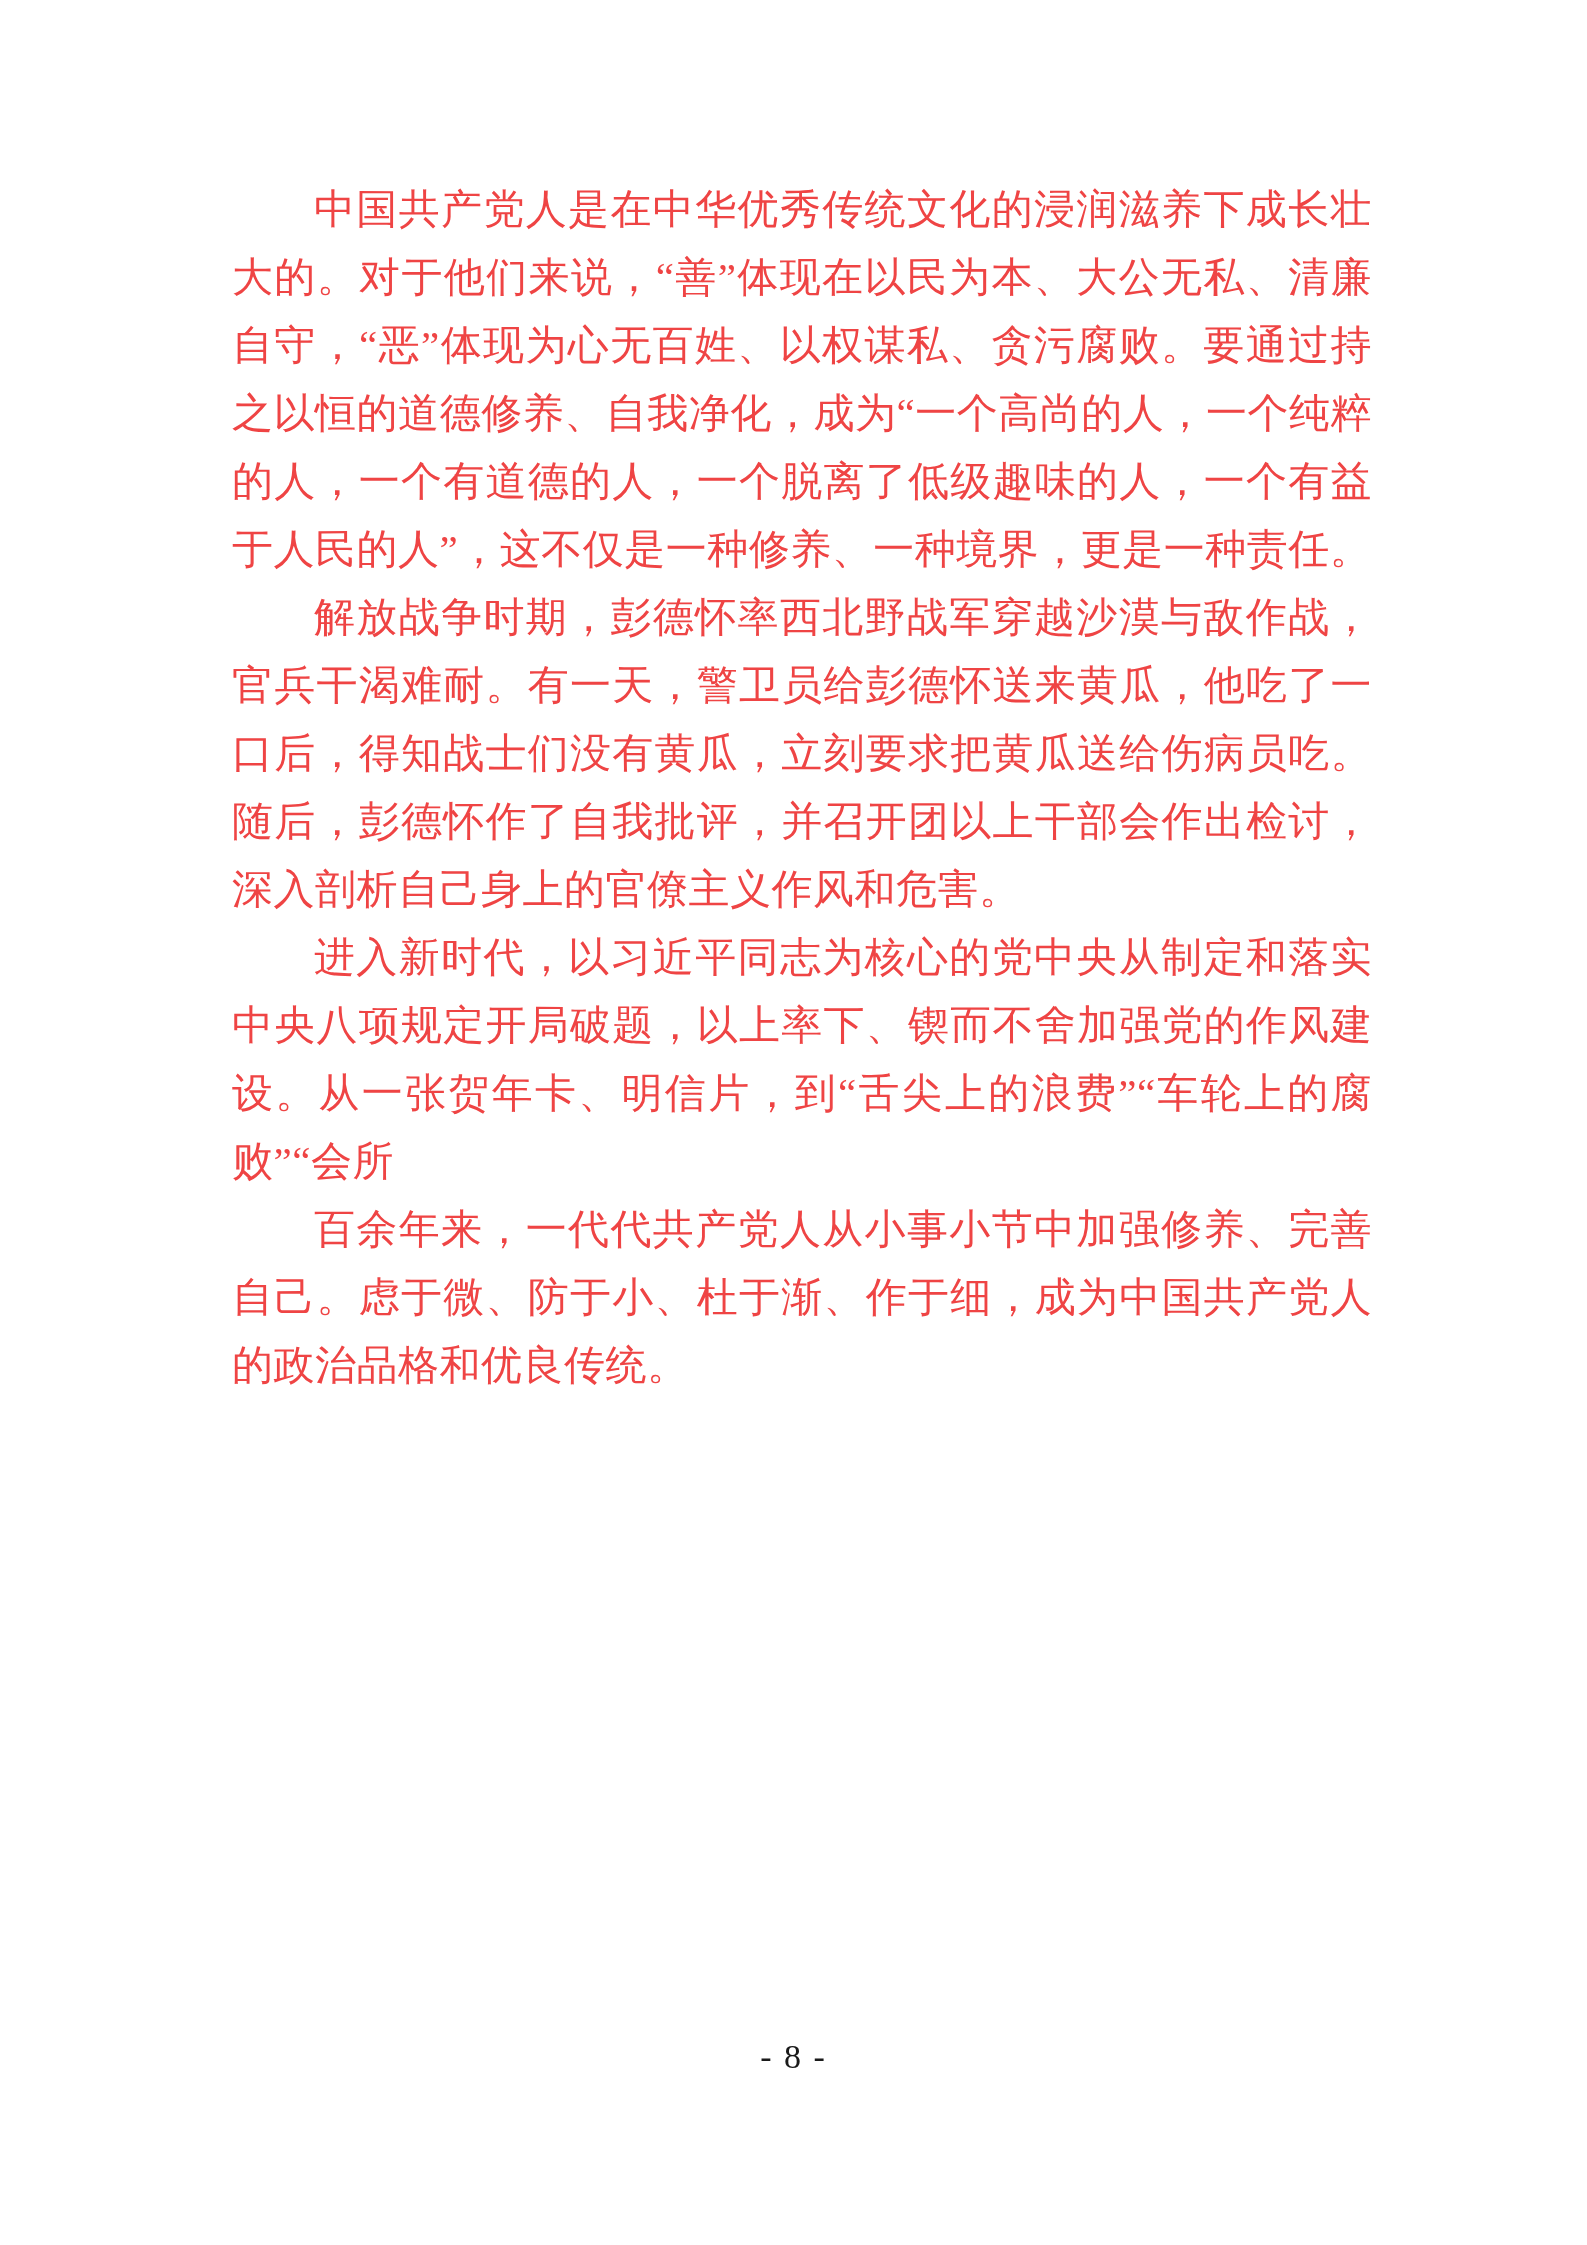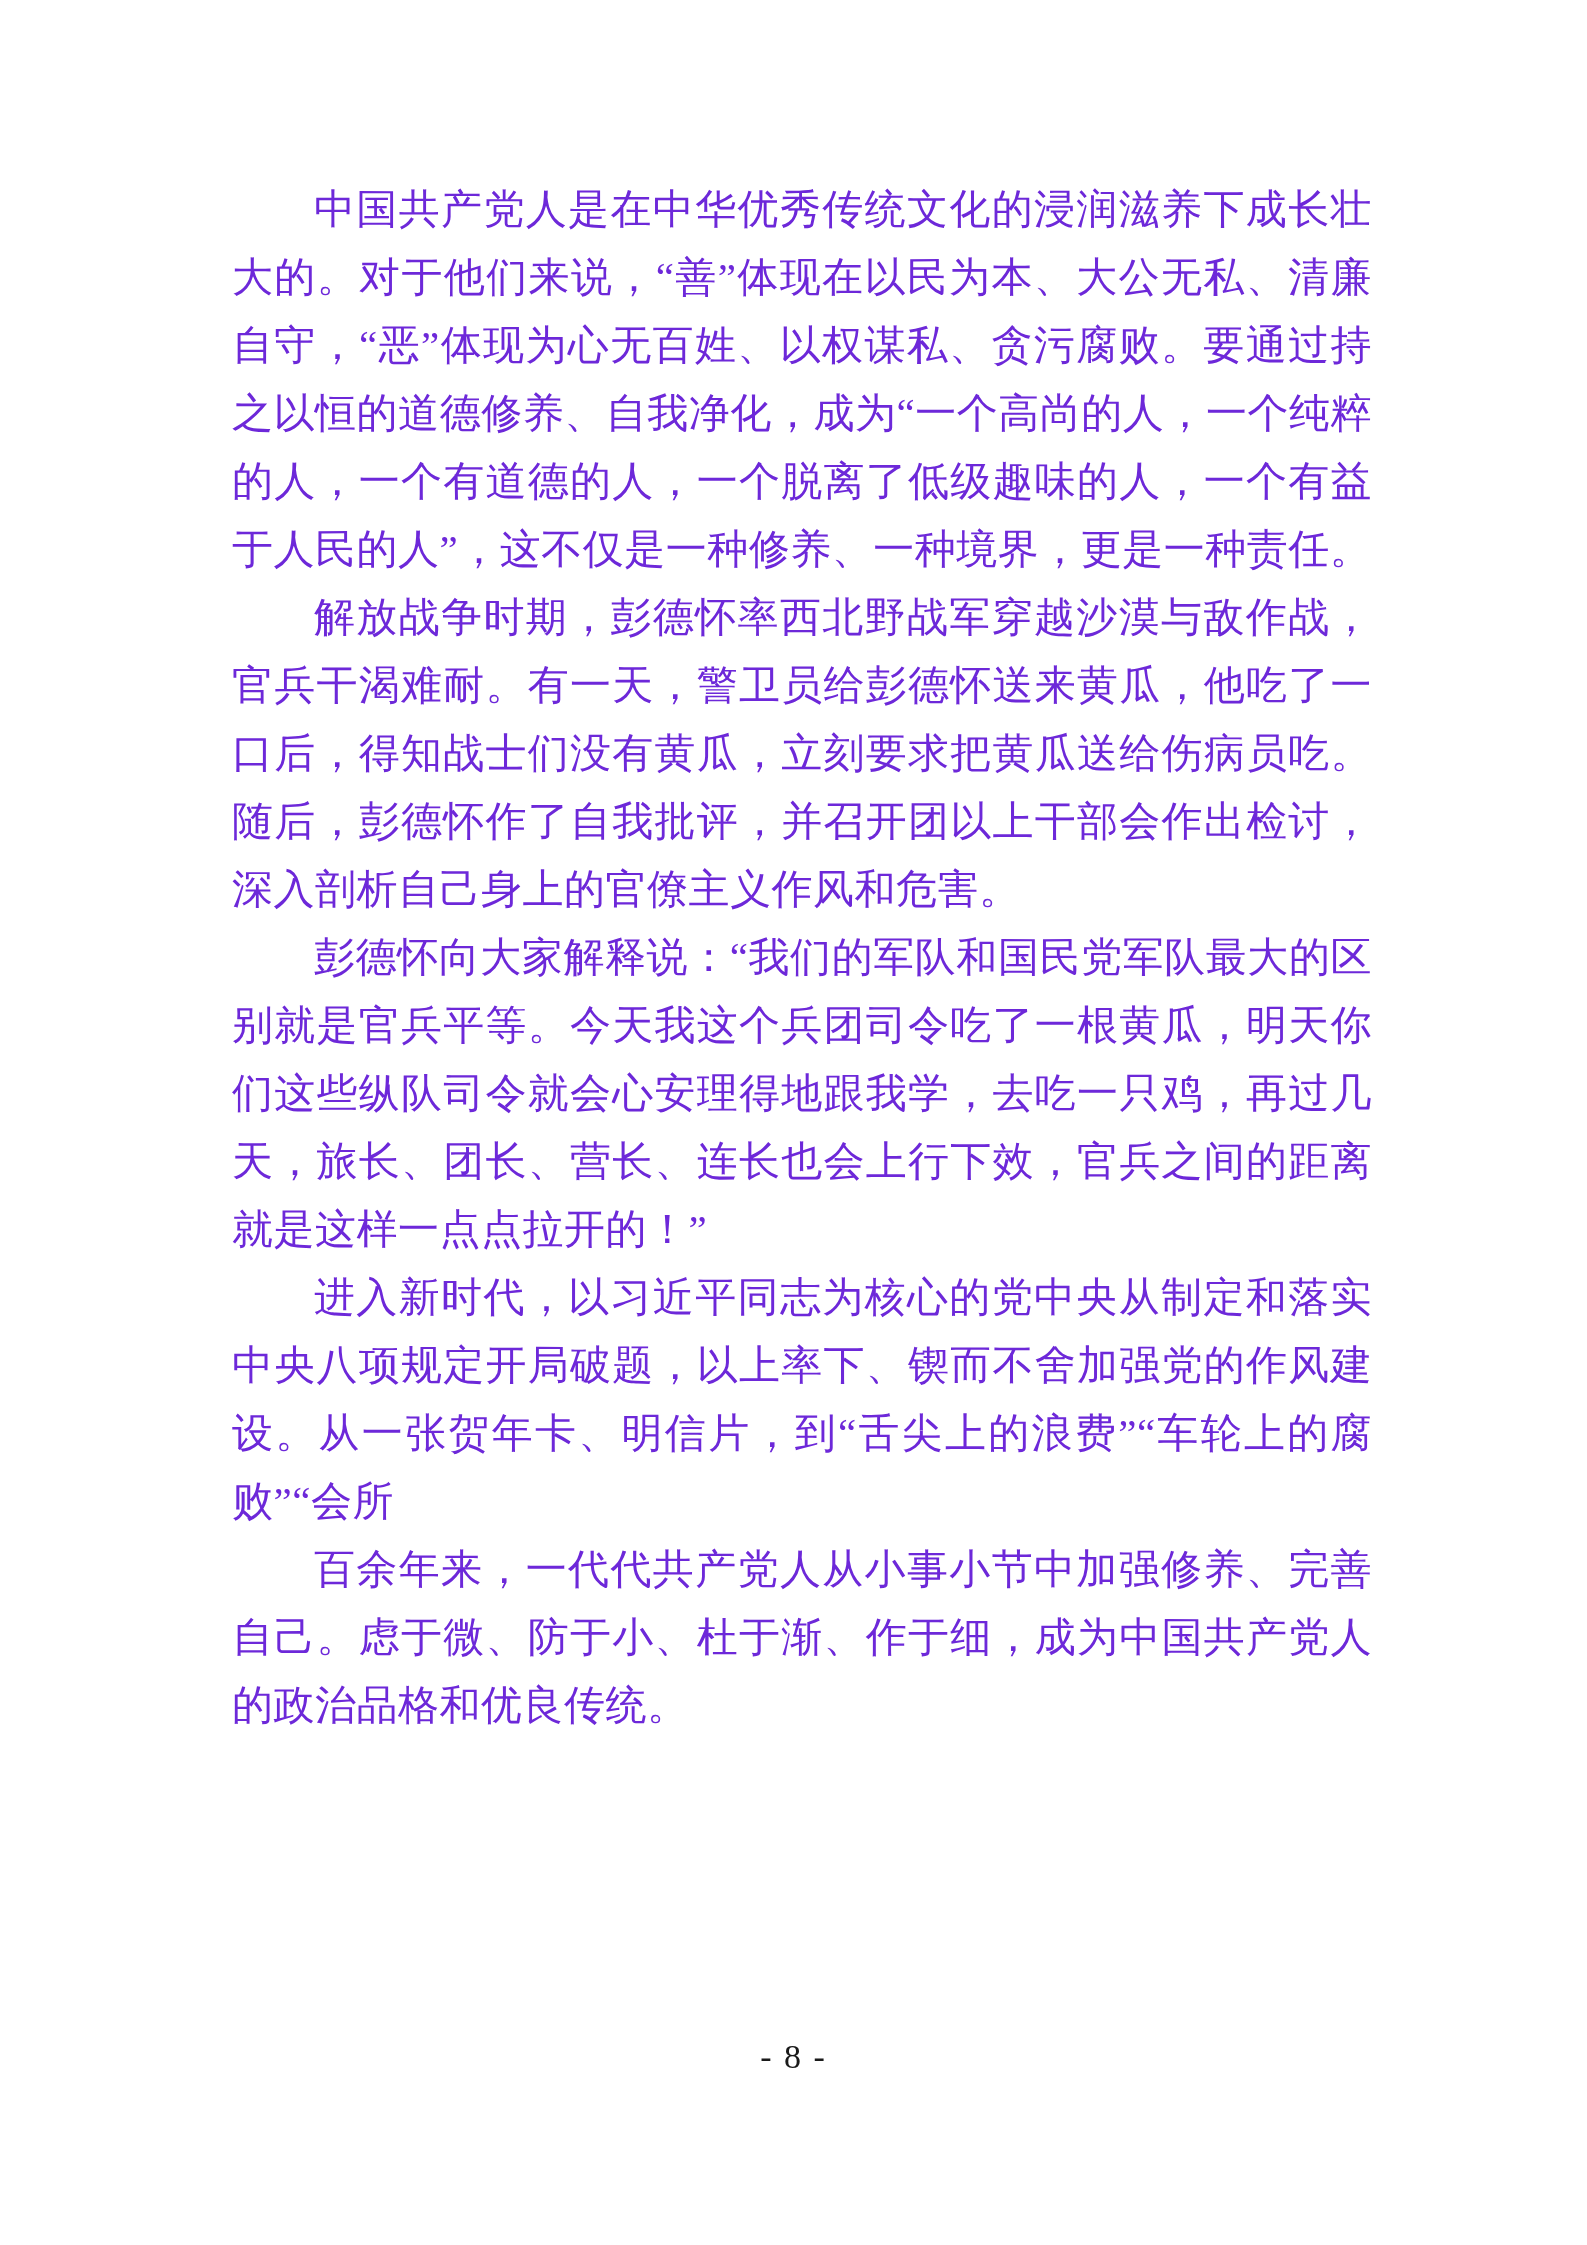--- a/index.html
+++ b/index.html
@@ -32,21 +32,21 @@
   }
   .para {
     font-size: 41px;
     line-height: 68px;
     text-align: justify;
     text-justify: inter-ideograph;
     text-indent: 2em;
     margin: 0 0 0 0;
     letter-spacing: 0.5px;
     font-family: "Liberation Serif", "DejaVu Serif", serif;
-    color: #6d28d9;
+    color: #ef4444;
     word-break: break-all;
   }
   .footer {
     position: absolute;
     left: 0;
     top: 2038px;
     width: 1587px;
     text-align: center;
     font-size: 34px;
     font-family: "Liberation Serif", "DejaVu Serif", serif;
@@ -55,20 +55,19 @@
   }
 </style>
 </head>
 <body>
 
 <div class="page">
 
   <div class="content">
     <p class="para">中国共产党人是在中华优秀传统文化的浸润滋养下成长壮大的。对于他们来说，“善”体现在以民为本、大公无私、清廉自守，“恶”体现为心无百姓、以权谋私、贪污腐败。要通过持之以恒的道德修养、自我净化，成为“一个高尚的人，一个纯粹的人，一个有道德的人，一个脱离了低级趣味的人，一个有益于人民的人”，这不仅是一种修养、一种境界，更是一种责任。</p>
     <p class="para">解放战争时期，彭德怀率西北野战军穿越沙漠与敌作战，官兵干渴难耐。有一天，警卫员给彭德怀送来黄瓜，他吃了一口后，得知战士们没有黄瓜，立刻要求把黄瓜送给伤病员吃。随后，彭德怀作了自我批评，并召开团以上干部会作出检讨，深入剖析自己身上的官僚主义作风和危害。</p>
-    <p class="para">彭德怀向大家解释说：“我们的军队和国民党军队最大的区别就是官兵平等。今天我这个兵团司令吃了一根黄瓜，明天你们这些纵队司令就会心安理得地跟我学，去吃一只鸡，再过几天，旅长、团长、营长、连长也会上行下效，官兵之间的距离就是这样一点点拉开的！”</p>
     <p class="para">进入新时代，以习近平同志为核心的党中央从制定和落实中央八项规定开局破题，以上率下、锲而不舍加强党的作风建设。从一张贺年卡、明信片，到“舌尖上的浪费”“车轮上的腐败”“会所</p>
     <p class="para">百余年来，一代代共产党人从小事小节中加强修养、完善自己。虑于微、防于小、杜于渐、作于细，成为中国共产党人的政治品格和优良传统。</p>
   </div>
 
   <div class="footer">- 8 -</div>
 
 </div>
 
 </body></html>

